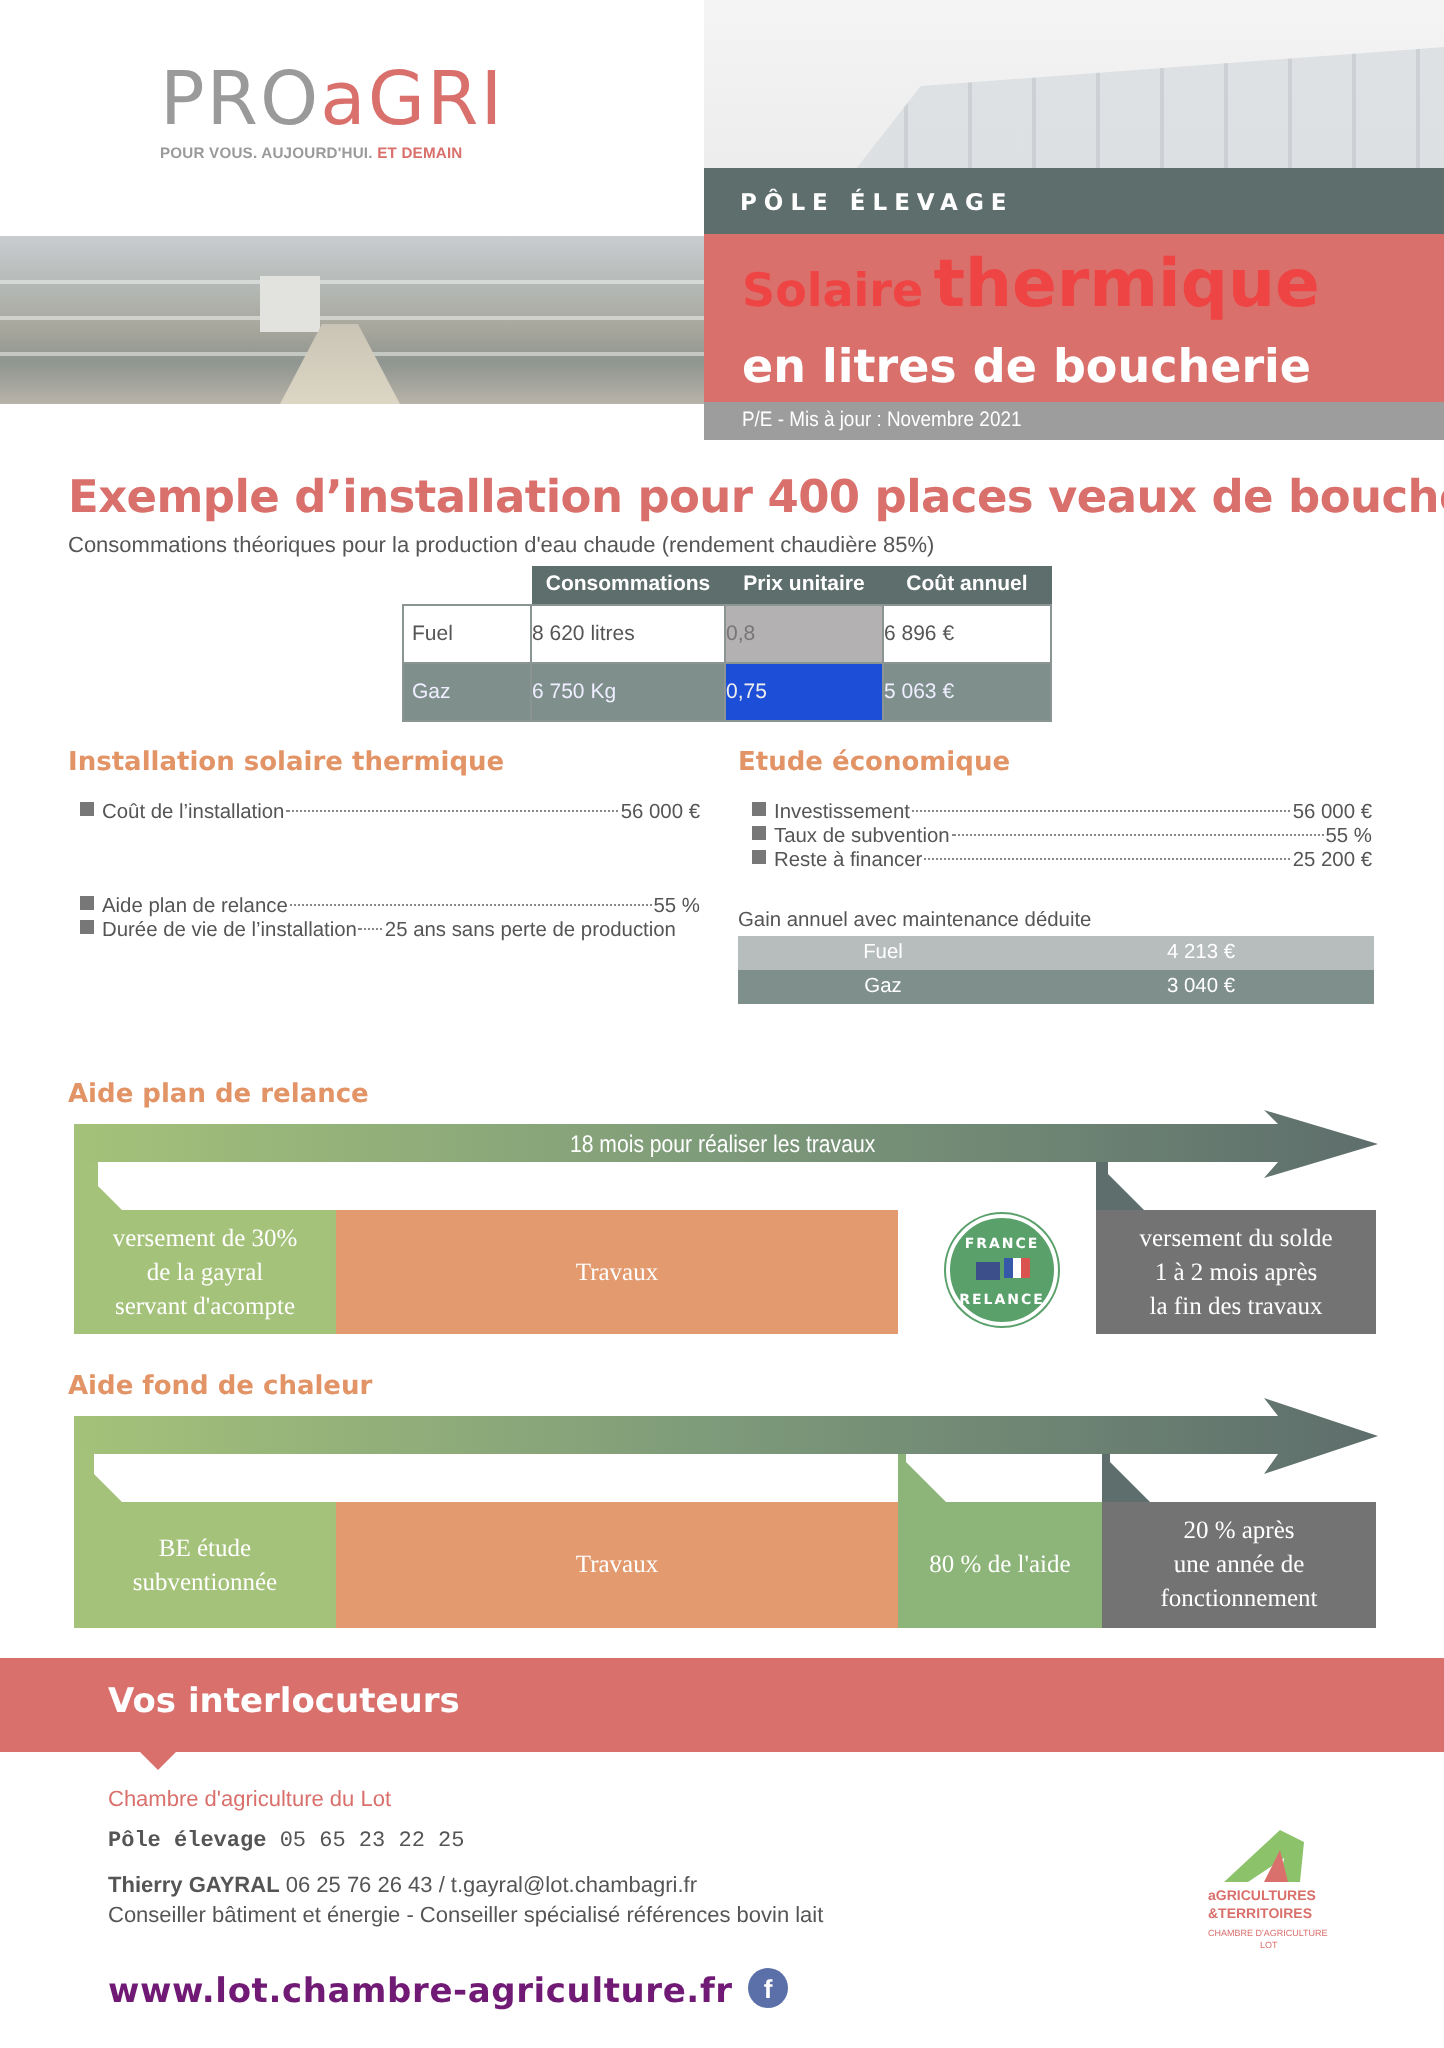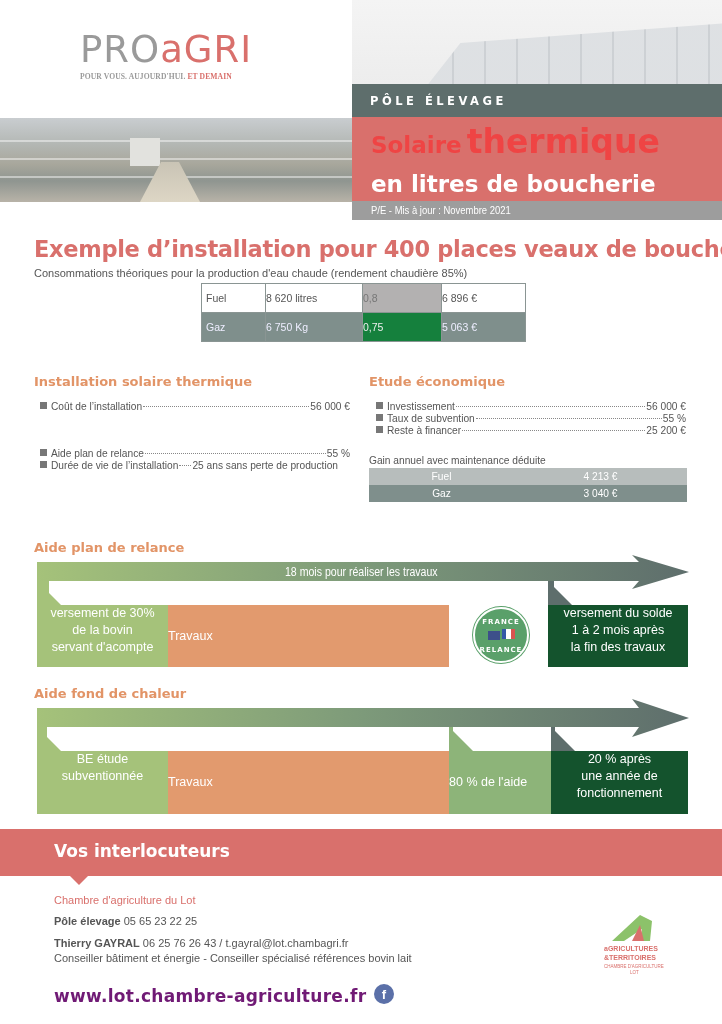--- a/index.html
+++ b/index.html
@@ -5,21 +5,21 @@
   * { box-sizing: border-box; margin: 0; padding: 0; }
   html, body { width: 722px; height: 1024px; background: #fff; overflow: hidden; }
   body { position: relative; font-family: "DejaVu Sans", sans-serif; color: #555; }
   .abs { position: absolute; }
 
   
   .logo { left: 80px; top: 30px; width: 190px; }
   .logo-main { font-family: "DejaVu Sans", sans-serif; font-size: 37px; letter-spacing: 1px; line-height: 40px; white-space: nowrap; }
   .logo-main .pro { color: #9a9a9a; }
   .logo-main .agri { color: #d9706c; }
-  .logo-tag { font-family: Liberation Serif, serif; font-size: 7.6px; font-weight: bold; color: #9a9a9a; margin-top: 2px; white-space: nowrap; letter-spacing: 0.1px; }
+  .logo-tag { font-family: Liberation Sans, sans-serif; font-size: 7.6px; font-weight: bold; color: #9a9a9a; margin-top: 2px; white-space: nowrap; letter-spacing: 0.1px; }
   .logo-tag .red { color: #d9706c; }
 
   .photo-left { left: 0; top: 118px; width: 352px; height: 84px;
     background: linear-gradient(180deg, #c9cdd0 0%, #b4b8b5 30%, #a8a79c 55%, #8f9590 75%, #b8b3a8 100%); overflow: hidden; }
   .photo-left .rail { position: absolute; left: 0; right: 0; height: 2px; background: rgba(255,255,255,0.45); }
   .photo-left .aisle { position: absolute; left: 140px; top: 44px; width: 60px; height: 40px;
     background: linear-gradient(180deg,#c9c4b5,#ddd6c5); clip-path: polygon(35% 0,65% 0,100% 100%,0 100%); }
   .photo-left .door { position: absolute; left: 130px; top: 20px; width: 30px; height: 28px; background: #e2e2de; }
 
   .photo-right { left: 352px; top: 0; width: 370px; height: 84px;
@@ -47,21 +47,21 @@
   .ctable th { background: #5e6e6c; color: #fff; font-weight: bold; height: 19px; padding: 0 6px; font-size: 10.5px; font-family: "Liberation Sans", sans-serif; }
   .ctable th.blank { background: transparent; }
   .ctable td { height: 29px; text-align: left; font-family: "Liberation Sans", sans-serif; }
   .ctable td.label { text-align: left; padding-left: 4px; width: 64px; }
   .ctable td.c1 { width: 97px; }
   .ctable td.c2 { width: 79px; }
   .ctable td.c3 { width: 84px; }
   .ctable tr.fuel td { background: #fff; color: #555; border: 1px solid #8a9593; }
   .ctable tr.fuel td.c2 { background: #b3b1b1; color: #777; }
   .ctable tr.gaz td { background: #7f8f8c; color: #eef; border: 1px solid #8a9593; }
-  .ctable tr.gaz td.c2 { background: #15803d; color: #eee; }
+  .ctable tr.gaz td.c2 { background: #1d4ed8; color: #eee; }
 
   
   .h-orange { font-size: 13px; font-weight: bold; color: #e29467; white-space: nowrap; }
   .sec-left-title { left: 34px; top: 374px; }
   .sec-right-title { left: 369px; top: 374px; }
   .dot-list { font-family: "Liberation Sans", sans-serif; font-size: 10.2px; color: #555; }
   .dot-item { display: flex; align-items: baseline; height: 12px; line-height: 12px; white-space: nowrap; }
   .dot-item .bullet { width: 7px; height: 7px; background: #777; margin-right: 4px; flex: none; transform: translateY(-1px); }
   .dot-item .lbl { flex: none; }
   .dot-item .dots { flex: 1; border-bottom: 1px dotted #888; margin: 0 1px; transform: translateY(-3px); min-width: 4px; }
@@ -76,37 +76,37 @@
   .gain-row .k { width: 145px; text-align: center; }
   .gain-row .v { width: 173px; text-align: center; }
   .gain-row.r1 { background: #b7bdbc; }
   .gain-row.r2 { background: #7f8f8c; }
 
   
   .tl-title { font-size: 13px; font-weight: bold; color: #e29467; white-space: nowrap; }
   .arrow { left: 37px; width: 652px; height: 40px; }
   .arrow svg { display: block; }
   .arrow-label { left: 285px; top: 565px; font-family: "Liberation Sans", sans-serif; font-size: 12px; color: #fff; white-space: nowrap; transform: scaleX(0.88); transform-origin: left; }
-  .box { color: #fff; font-family: Liberation Sans, sans-serif; font-size: 12.5px; text-align: center; display: flex; align-items: center; line-height: 17px; }
+  .box { color: #fff; font-family: Liberation Serif, serif; font-size: 12.5px; text-align: center; display: flex; align-items: center; justify-content: center; line-height: 17px; }
   .green-lt { background: #a5c27a; }
   .orange { background: #e29a6e; }
-  .gray-dk { background: #14532d; }
+  .gray-dk { background: #737373; }
   .green-md { background: #8db479; }
 
   .badge { left: 473px; top: 607px; width: 56px; height: 56px; border-radius: 50%; background: #5aa06a; border: 2px solid #fff; box-shadow: 0 0 0 1px #5aa06a; }
   .badge-txt { position: absolute; left: 0; width: 100%; text-align: center; color: #fff; font-size: 7px; font-weight: bold; letter-spacing: 1px; }
 
   
   .contact-band { left: 0; top: 829px; width: 722px; height: 47px; background: #d9706c; }
   .contact-notch { left: 70px; top: 876px; width: 0; height: 0; border-left: 9px solid transparent; border-right: 9px solid transparent; border-top: 9px solid #d9706c; }
   .contact-title { left: 54px; top: 841px; font-size: 17px; font-weight: bold; color: #fff; white-space: nowrap; }
   .org { left: 54px; top: 894px; font-family: "Liberation Sans", sans-serif; font-size: 11px; color: #d9706c; white-space: nowrap; }
   .line { font-family: "Liberation Sans", sans-serif; font-size: 11px; color: #555; white-space: nowrap; }
   .line b { color: #555; }
-  .l1 { left: 54px; top: 915px; }
+  .l1 { left: 54px; top: 915px; font-family: Liberation Mono, monospace; }
   .l2 { left: 54px; top: 937px; }
   .l3 { left: 54px; top: 952px; }
   .website { left: 54px; top: 986px; font-size: 17px; font-weight: bold; color: #701a75; white-space: nowrap; letter-spacing: 0.3px; }
   .fb { left: 374px; top: 984px; width: 20px; height: 20px; border-radius: 50%; background: #5b70a8; color: #fff; font-weight: bold; font-size: 13px; text-align: center; line-height: 21px; font-family: "Liberation Sans", sans-serif; }
 
   .org-logo { left: 596px; top: 905px; width: 80px; height: 80px; }
   .org-logo .mark { position: absolute; left: 14px; top: 6px; width: 44px; height: 34px; }
   .org-logo .t1 { position: absolute; left: 8px; top: 40px; font-size: 7px; font-weight: bold; color: #d9706c; white-space: nowrap; font-family: "Liberation Sans", sans-serif; }
   .org-logo .t2 { position: absolute; left: 8px; top: 49px; font-size: 7px; font-weight: bold; color: #d9706c; white-space: nowrap; font-family: "Liberation Sans", sans-serif; }
   .org-logo .t3 { position: absolute; left: 8px; top: 59px; font-size: 4.5px; color: #d9706c; white-space: nowrap; font-family: "Liberation Sans", sans-serif; }
@@ -138,20 +138,26 @@
 <div class="abs title-l1"><span class="s1">Solaire</span> <span class="s2">thermique</span></div>
 <div class="abs title-l2">en litres de boucherie</div>
 <div class="abs date-band"></div>
 <div class="abs date-text">P/E - Mis à jour : Novembre 2021</div>
 
 <div class="abs main-title">Exemple d’installation pour 400 places veaux de boucherie</div>
 <div class="abs subtitle">Consommations théoriques pour la production d'eau chaude (rendement chaudière 85%)</div>
 
 <table class="abs ctable">
   <tbody>
+      <tr>
+    <th class="blank"></th>
+    <th>Consommations</th>
+    <th>Prix unitaire</th>
+    <th>Coût annuel</th>
+  </tr>
   <tr class="fuel">
     <td class="label">Fuel</td>
     <td class="c1">8 620 litres</td>
     <td class="c2">0,8</td>
     <td class="c3">6 896 €</td>
   </tr>
   <tr class="gaz">
     <td class="label">Gaz</td>
     <td class="c1">6 750 Kg</td>
     <td class="c2">0,75</td>
@@ -229,21 +235,21 @@
     </defs>
     <polygon points="0,7 602,7 595,0 652,17 595,34 602,26 0,26" fill="url(#g1)"></polygon>
   </svg>
 </div>
 <div class="abs arrow-label">18 mois pour réaliser les travaux</div>
 
 <div class="abs" style="left:37px;top:581px;width:0;height:0;border-right:24px solid transparent;border-top:0 solid transparent;border-bottom:24px solid #a5c27a;border-left:0;"></div>
 <div class="abs" style="left:37px;top:581px;width:12px;height:24px;background:#a5c27a"></div>
 <div class="abs box green-lt" style="left:37px;top:605px;width:131px;height:62px;flex-direction:column">
   <span>versement de 30%</span>
-  <span>de la bovin</span>
+  <span>de la gayral</span>
   <span>servant d'acompte</span>
 </div>
 <div class="abs box orange" style="left:168px;top:605px;width:281px;height:62px">Travaux</div>
 
 <div class="abs badge">
   <div class="badge-txt" style="top:9px">FRANCE</div>
   <div style="position:absolute;left:13px;top:22px;width:12px;height:9px;background:#3d4f8a"></div>
   <div style="position:absolute;left:27px;top:20px;width:13px;height:10px;background:linear-gradient(90deg,#3558a8 33%,#fff 33% 66%,#d9534f 66%)"></div>
   <div class="badge-txt" style="top:37px">RELANCE</div>
 </div>

